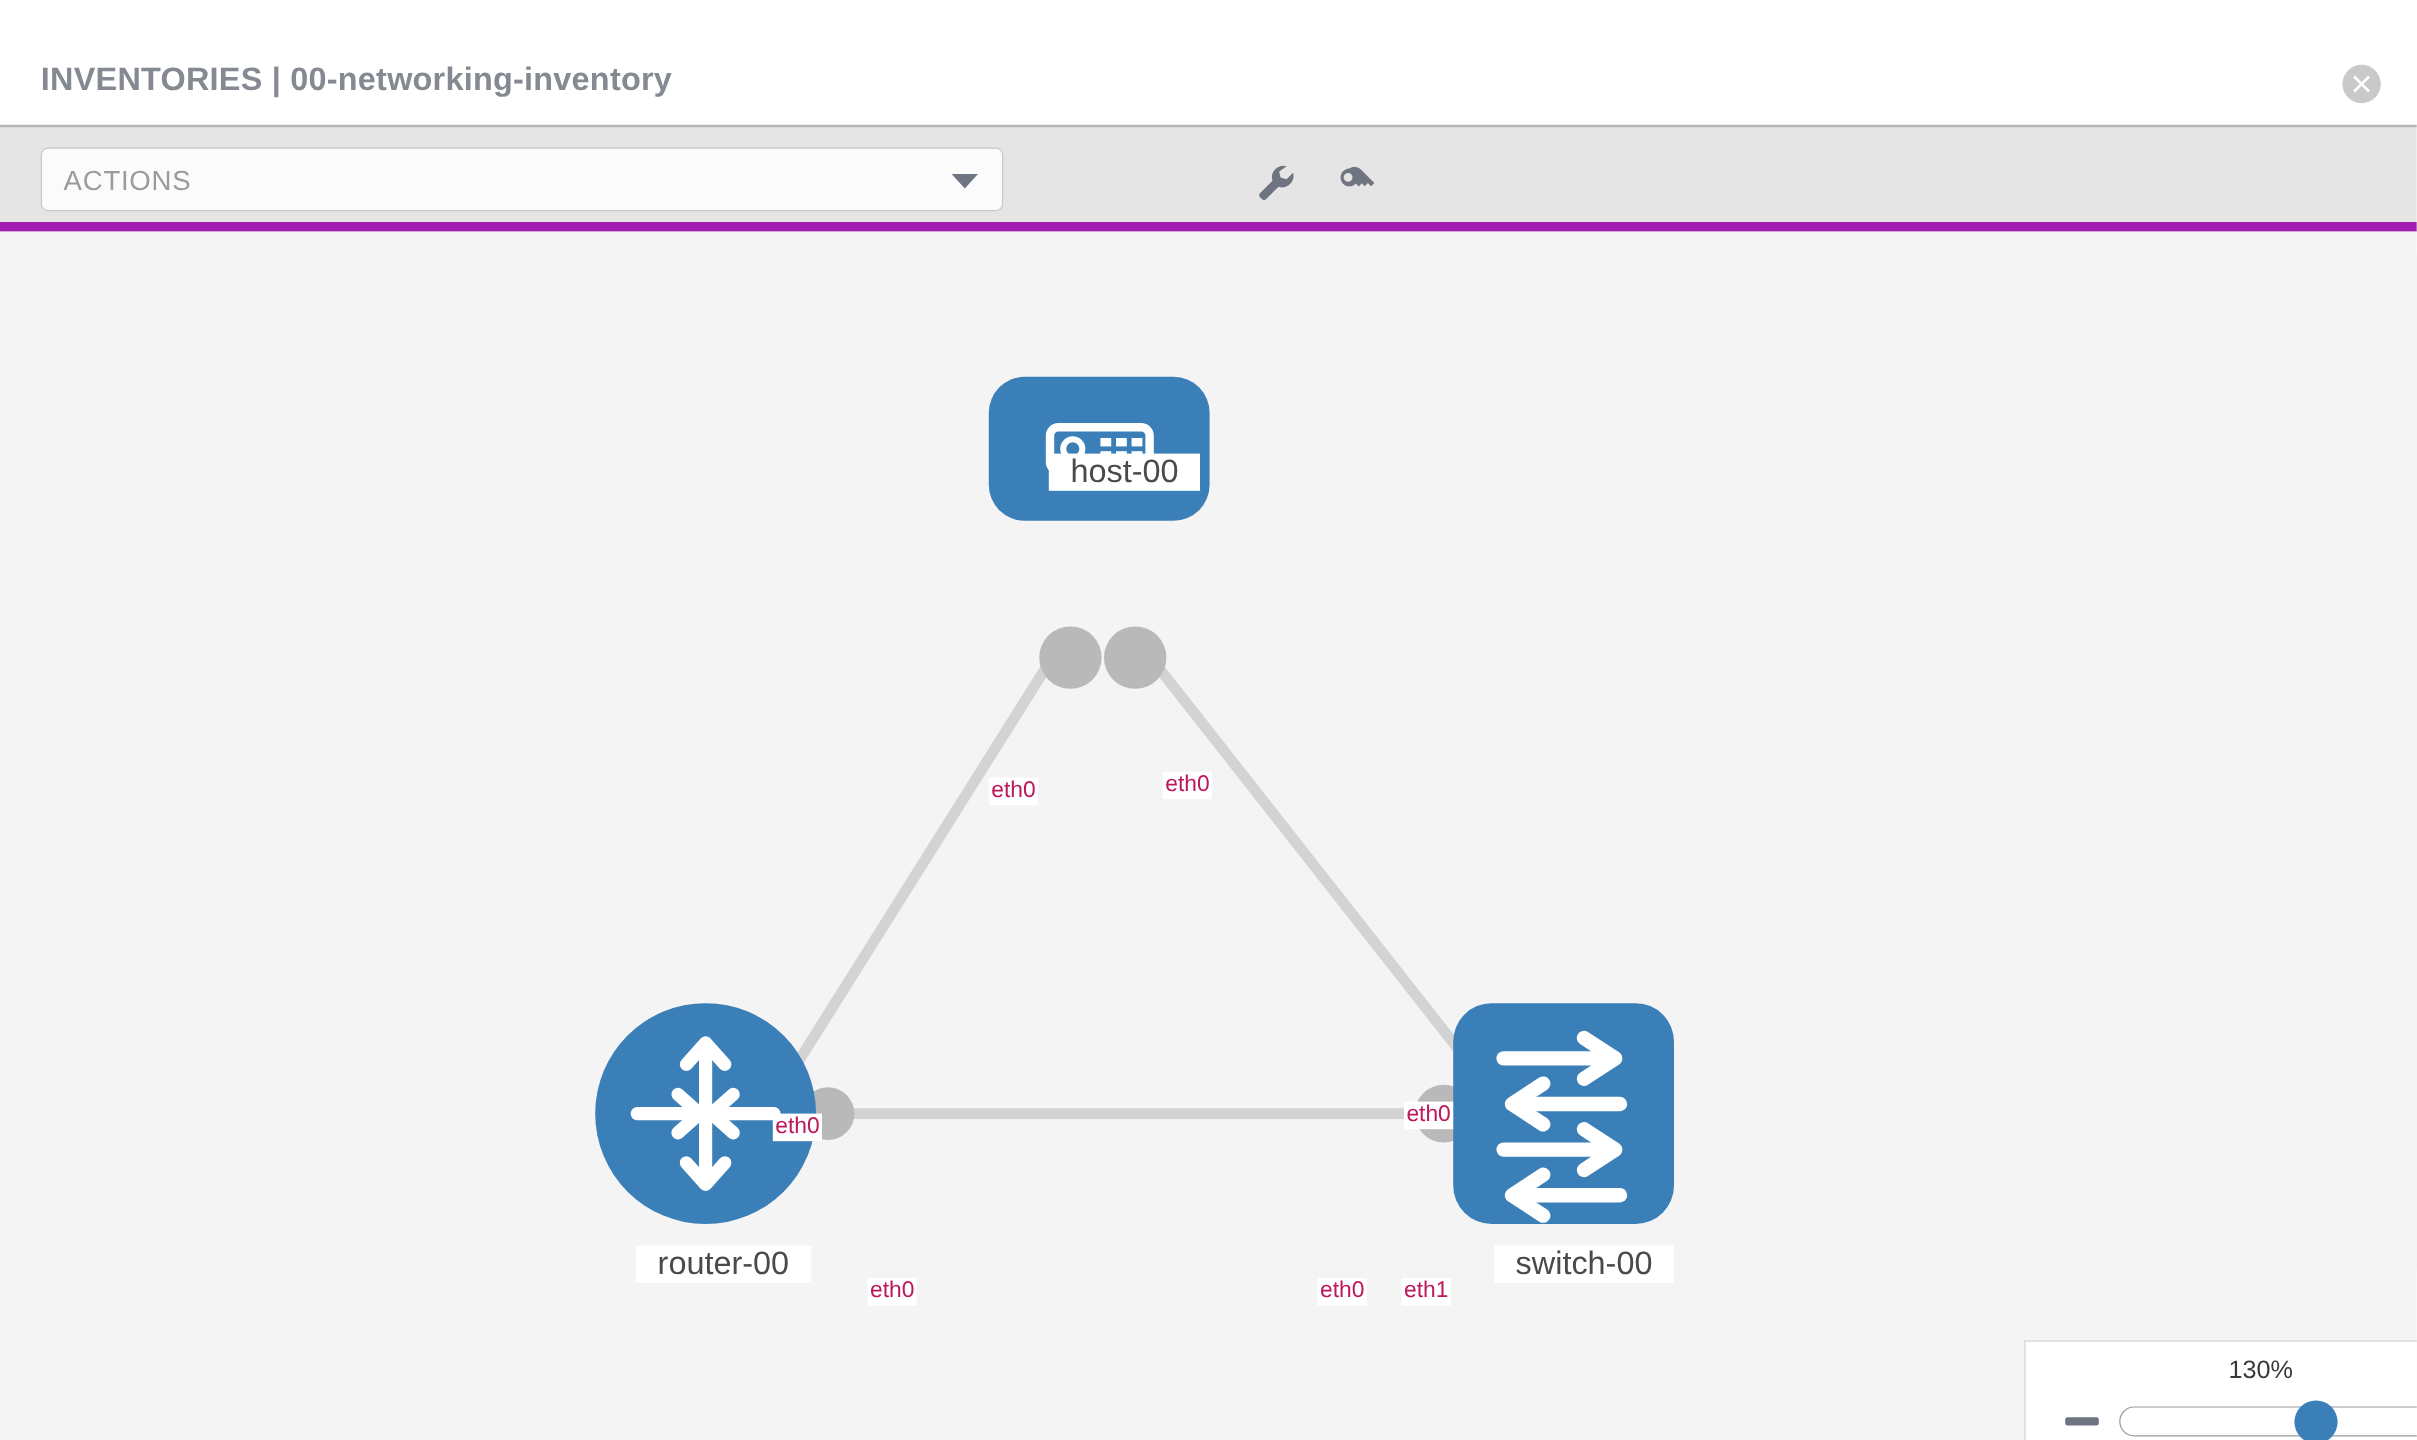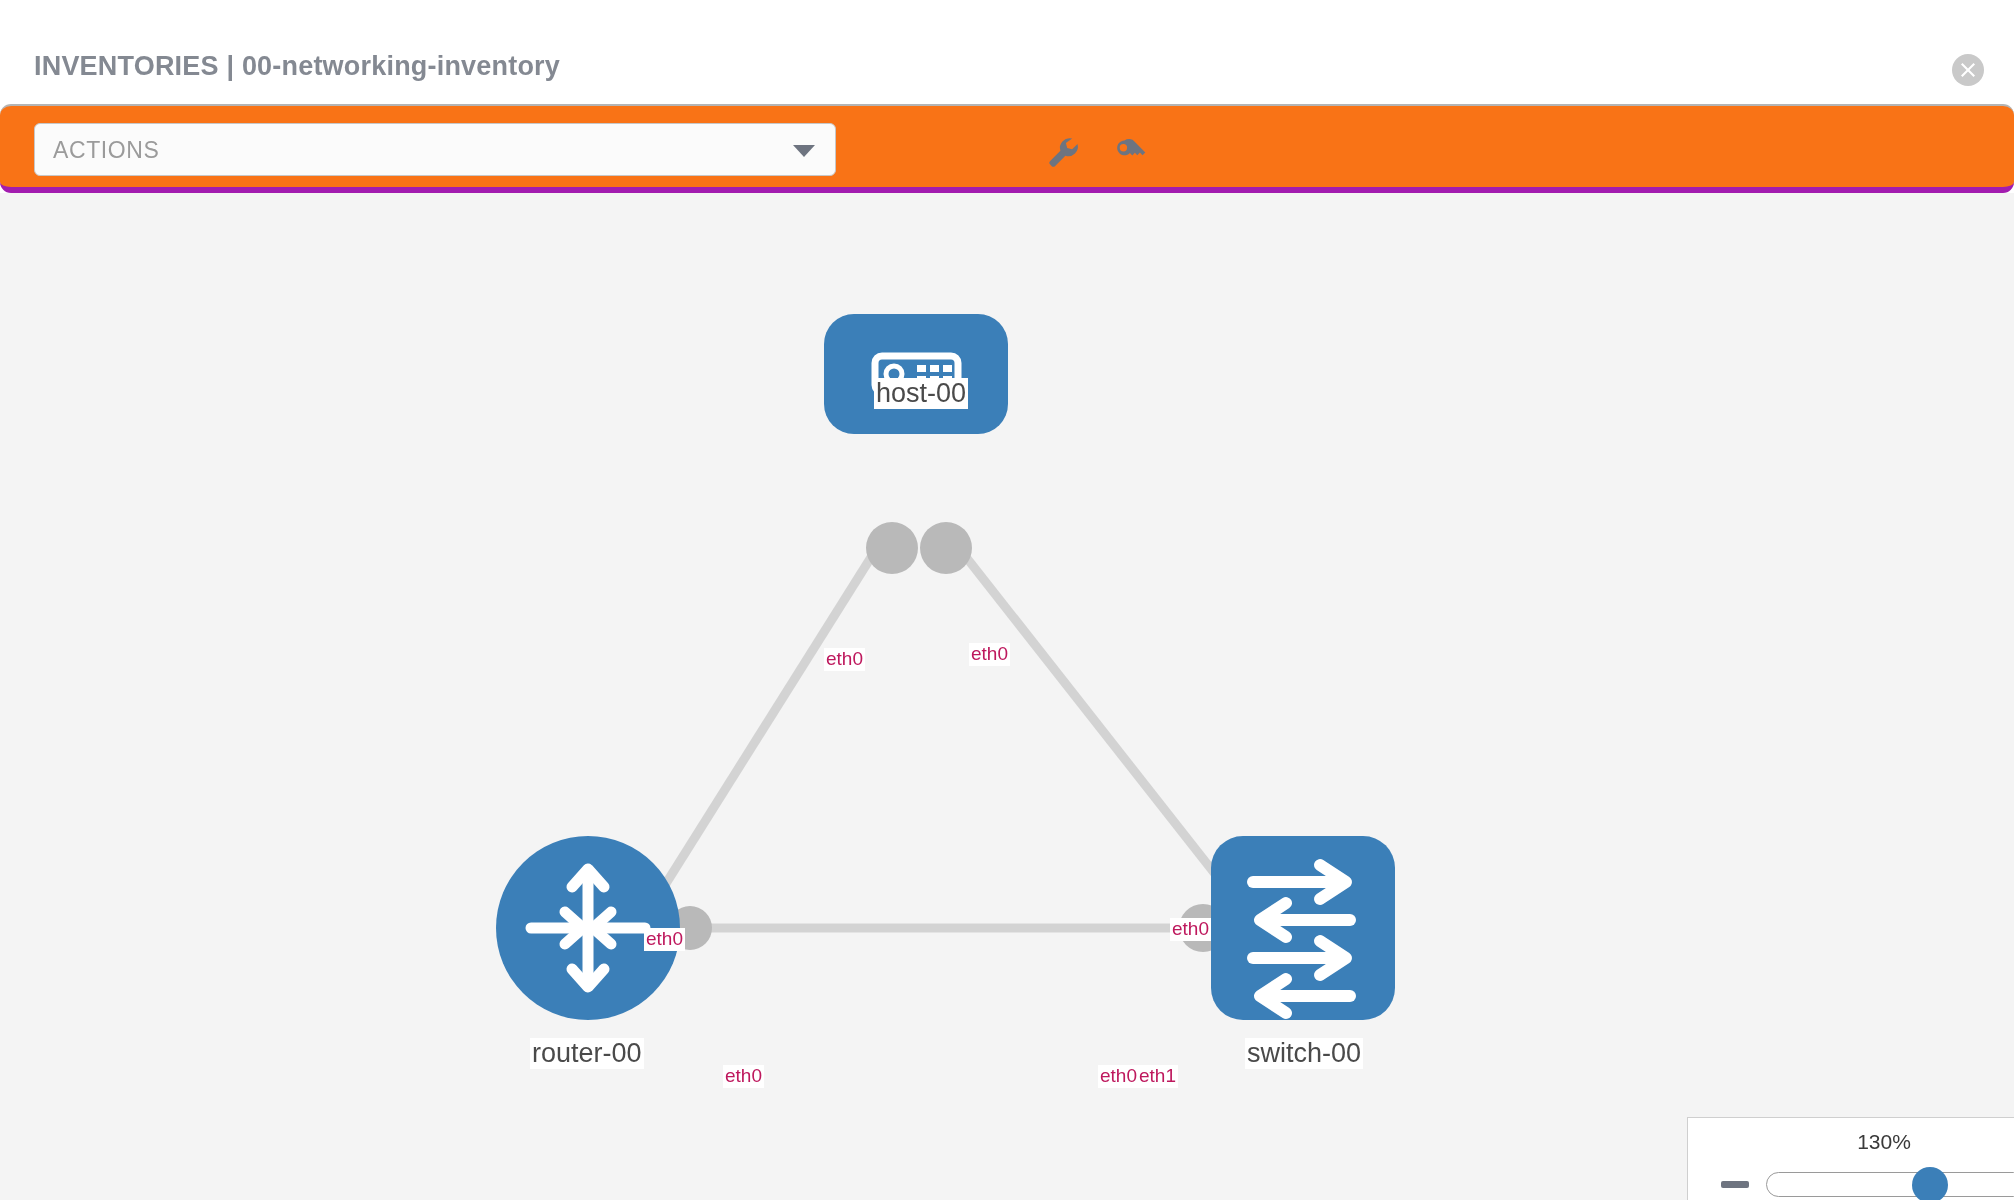--- a/index.html
+++ b/index.html
@@ -44,24 +44,23 @@
     background: #c9c9c9;
     cursor: pointer;
   }
   .close-btn svg { display: block; }
 
   
   .toolbar {
     position: absolute;
     left: 0; top: 68px;
     width: 2014px; height: 89px;
-    background: #f97316;
+    background: #e5e5e5;
     border-top: 2px solid #b4b4b4;
-    border-bottom: 6px solid #a21caf;
-    border-radius: 11px;
+    border-bottom: 8px solid #a21caf;
   }
   .actions-select {
     position: absolute;
     left: 34px; top: 17px;
     width: 802px; height: 53px;
     background: #fbfbfb;
     border: 1px solid #c7c7c7;
     border-radius: 6px;
     cursor: pointer;
   }
@@ -118,21 +117,21 @@
   }
   .canvas svg { position: absolute; left: 0; top: 0; }
 
   
   .node-label {
     position: absolute;
     background: #ffffff;
     color: #4a4a4a;
     font-size: 27px;
     white-space: nowrap;
-    padding: 0 2px;
+    padding: 0 18px;
     line-height: 1.15;
   }
   .iface-label {
     position: absolute;
     background: #ffffff;
     color: #be185d;
     font-size: 19px;
     white-space: nowrap;
     padding: 0 2px;
     line-height: 1.2;
@@ -322,21 +321,21 @@
     <div class="node-label" style="left:874px; top:185px;">host-00</div>
     <div class="node-label" style="left:530px; top:845px;">router-00</div>
     <div class="node-label" style="left:1245px; top:845px;">switch-00</div>
 
     <div class="iface-label" style="left:824px; top:455px;">eth0</div>
     <div class="iface-label" style="left:969px; top:450px;">eth0</div>
     <div class="iface-label" style="left:644px; top:735px;">eth0</div>
     <div class="iface-label" style="left:1170px; top:725px;">eth0</div>
     <div class="iface-label" style="left:723px; top:872px;">eth0</div>
     <div class="iface-label" style="left:1098px; top:872px;">eth0</div>
-    <div class="iface-label" style="left:1137px; top:872px;text-align:center;">eth1</div>
+    <div class="iface-label" style="left:1168px; top:872px;text-align:center;">eth1</div>
   </div>
 
   <div class="zoom-panel">
     <div class="zoom-pct">130%</div>
     <div class="zoom-row">
       <div class="zoom-minus"></div>
       <div class="zoom-track">
         <div class="zoom-thumb" id="zoom-thumb" style="left: 63%;"></div>
       </div>
       <div class="zoom-plus"></div>

